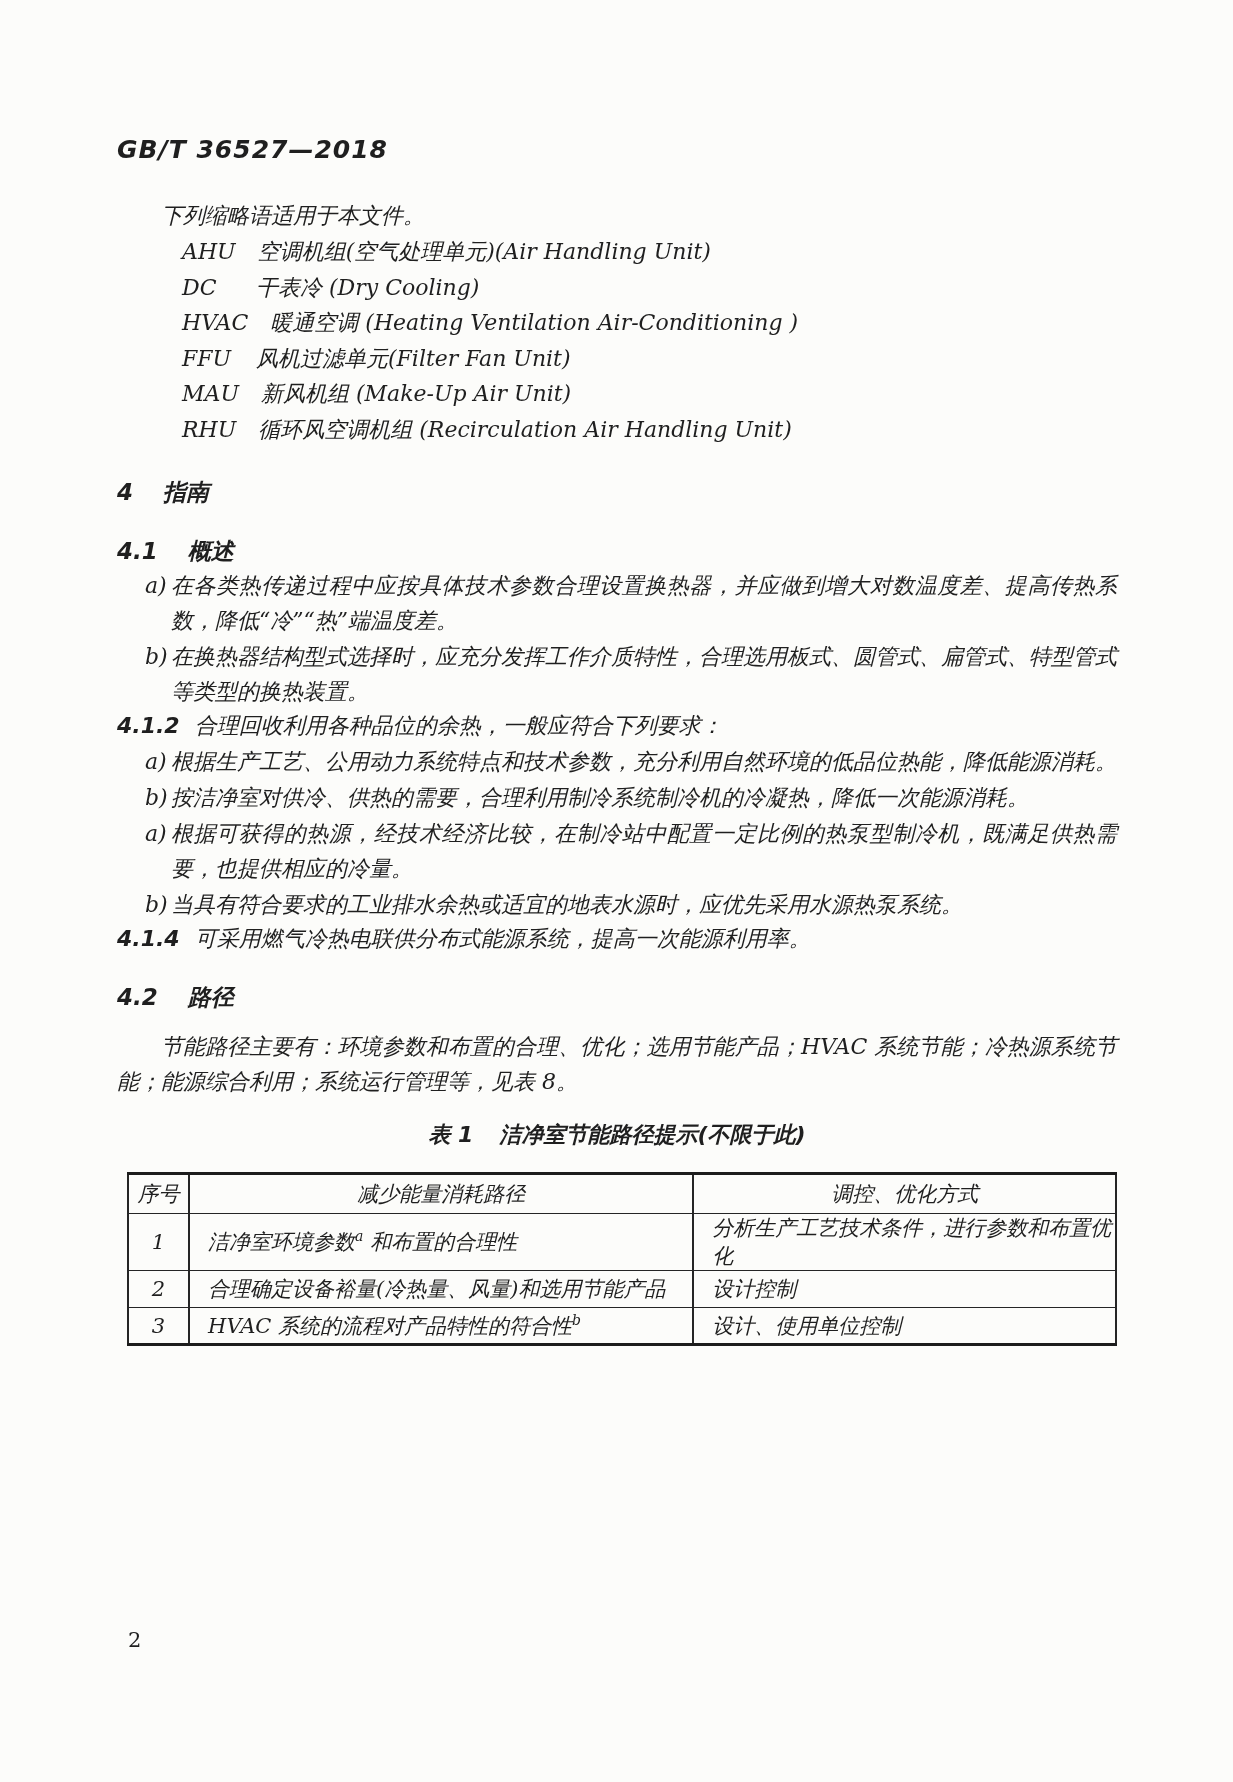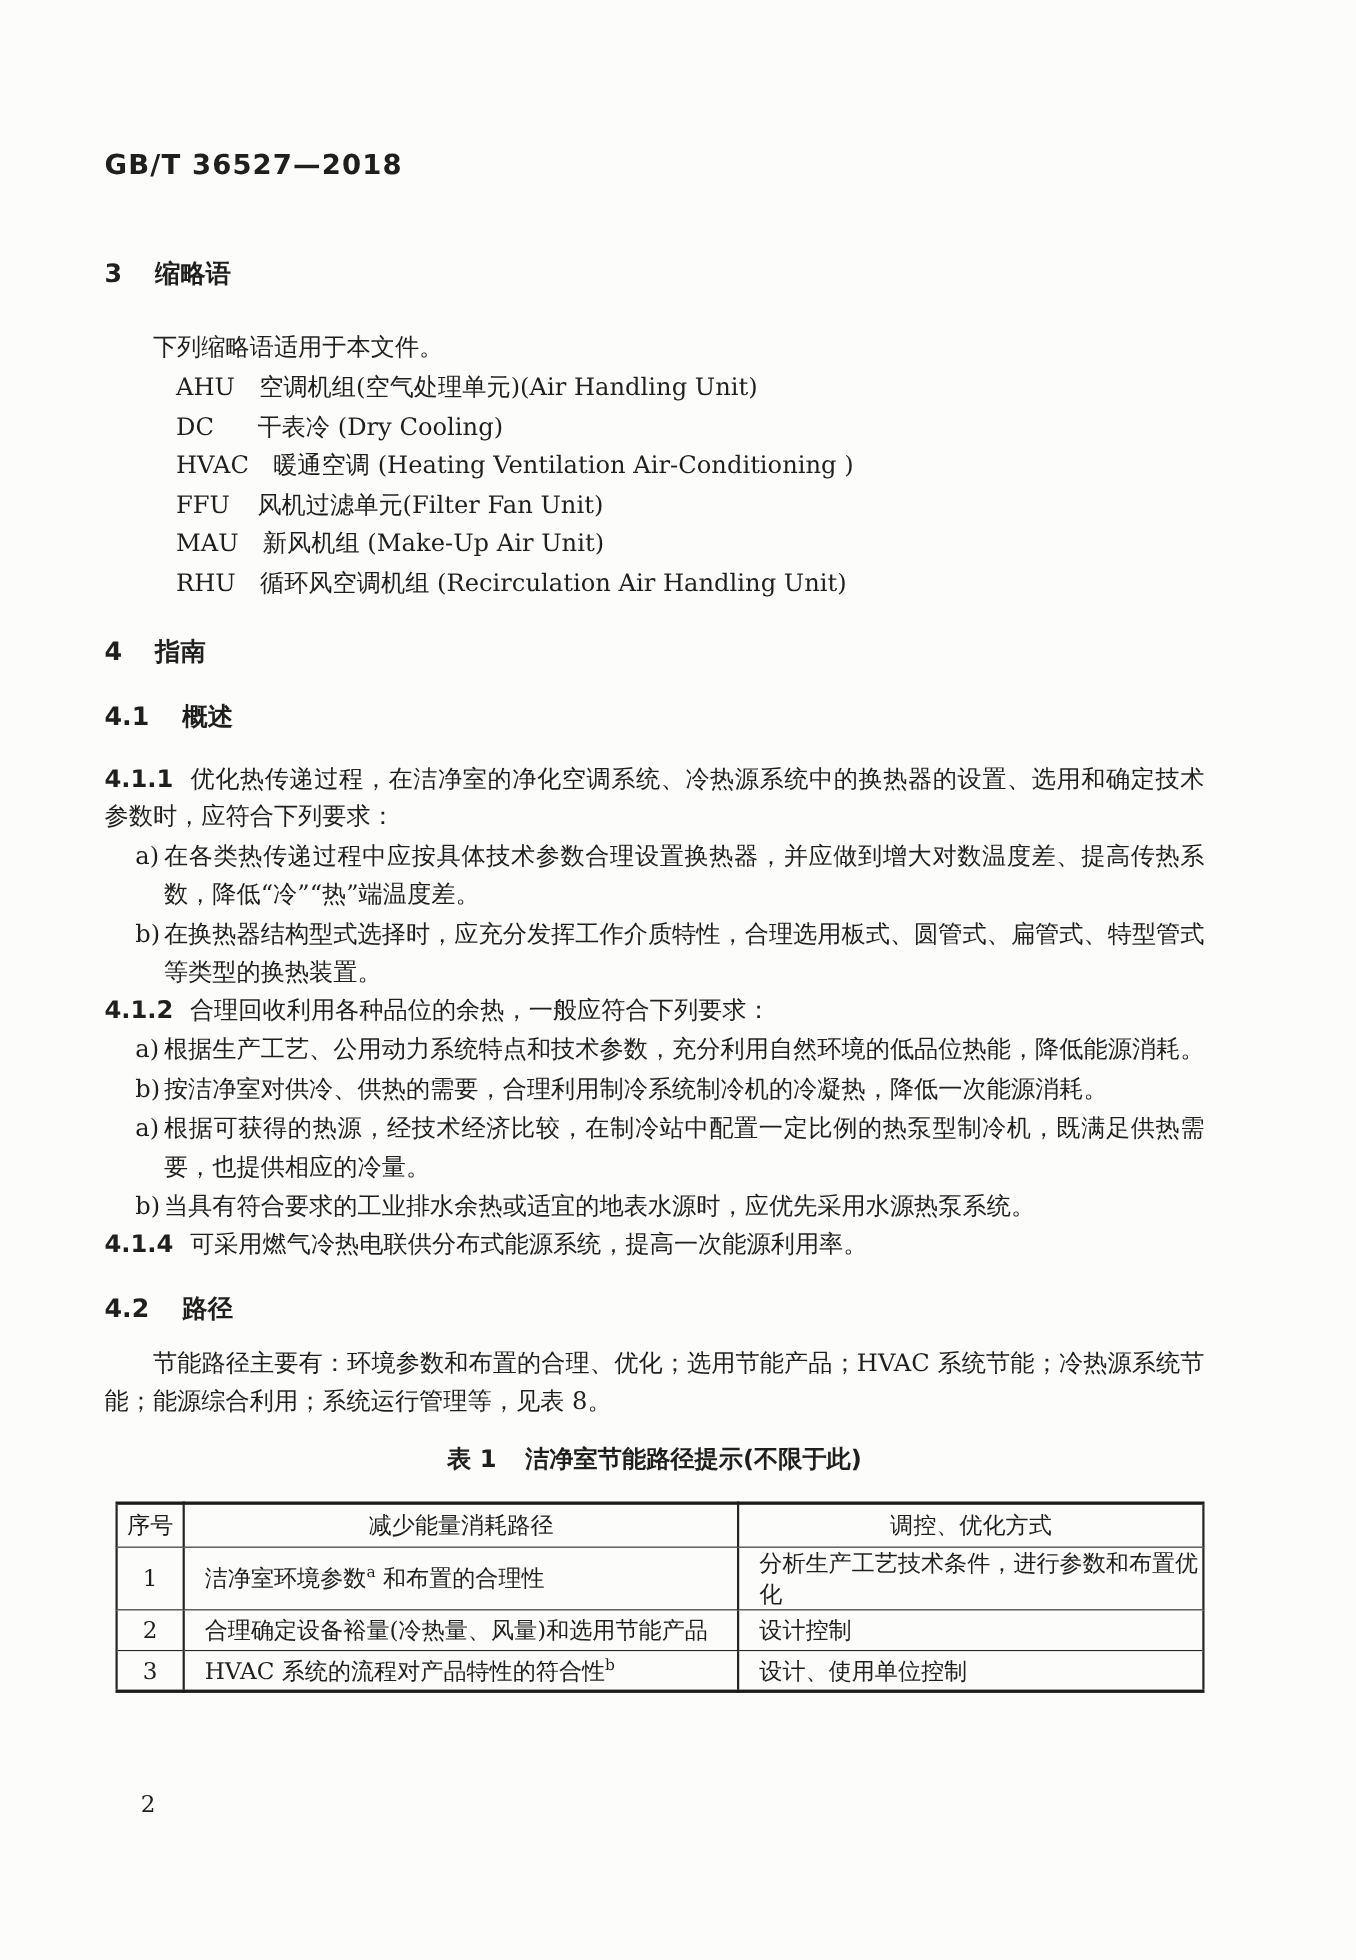--- a/index.html
+++ b/index.html
@@ -10,23 +10,24 @@
     height: 1782px;
     margin: 0 auto;
     background: #fcfcfa;
     color: #1f1f1f;
     font-family: "DejaVu Serif", "Liberation Serif", serif;
     font-size: 22px;
     overflow: hidden;
   }
   .content {
     position: absolute;
-    left: 95px;
+    left: 117px;
     top: 0;
     width: 1000px;
+    font-style: italic;
   }
   
   .doc-header {
     padding-top: 135px;
     font-family: "DejaVu Sans", "Liberation Sans", sans-serif;
     font-weight: 700;
     font-size: 25px;
     letter-spacing: 1px;
   }
   
@@ -106,23 +107,20 @@
   }
 </style>
 </head>
 <body>
 
 <div class="page">
   <div class="content">
 
     <div class="doc-header">GB/T 36527—2018</div>
 
-    <div class="h-main">
-      <span class="hnum">3</span><span>缩略语</span>
-    </div>
 
     <p class="para indent">下列缩略语适用于本文件。</p>
 
     <div class="abbr-list">
       <div class="abbr-item">
         <span class="abbr-term">AHU</span><span>空调机组(空气处理单元)(Air Handling Unit)</span>
       </div>
       <div class="abbr-item">
         <span class="abbr-term">DC</span><span>干表冷 (Dry Cooling)</span>
       </div>
@@ -141,23 +139,20 @@
     </div>
 
     <div class="h-main h-sec4" style="margin-top:30px">
       <span class="hnum">4</span><span>指南</span>
     </div>
 
     <div class="h-sub">
       <span class="hnum">4.1</span><span>概述</span>
     </div>
 
-    <p class="clause">
-      <span class="clause-num">4.1.1</span><span>优化热传递过程，在洁净室的净化空调系统、冷热源系统中的换热器的设置、选用和确定技术参数时，应符合下列要求：</span>
-    </p>
     <div class="letter-item">
       <span class="letter-label">a)</span>
       <span class="letter-text">在各类热传递过程中应按具体技术参数合理设置换热器，并应做到增大对数温度差、提高传热系数，降低“冷”“热”端温度差。</span>
     </div>
     <div class="letter-item">
       <span class="letter-label">b)</span>
       <span class="letter-text">在换热器结构型式选择时，应充分发挥工作介质特性，合理选用板式、圆管式、扁管式、特型管式等类型的换热装置。</span>
     </div>
 
     <p class="clause tight">

